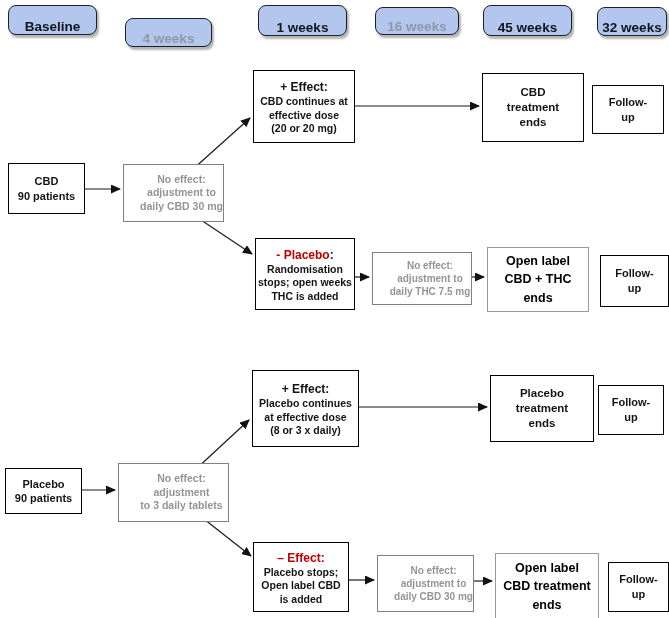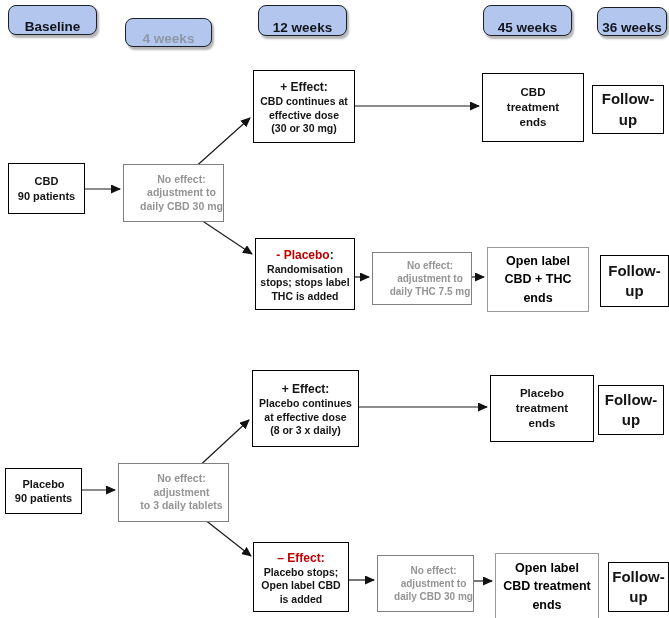--- a/index.html
+++ b/index.html
@@ -19,21 +19,21 @@
     position:absolute;z-index:2;background:#ffffff;border:1.5px solid #000000;
     display:flex;align-items:center;justify-content:center;text-align:center;
   }
   .box .txt{white-space:pre-line;font-weight:bold;font-size:10.5px;line-height:1.3;color:#141414;}
   .box .title{white-space:pre-line;font-weight:bold;font-size:12px;line-height:1.25;color:#141414;display:inline;}
   .box .title .red{color:#c00000;}
   .gray{border:1px solid #808080;}
   .gray .txt{color:#949494;margin-left:16px;}
   .openlabel{border:1.5px solid #9a9a9a;}
   .openlabel .txt{color:#000000;font-size:12.5px;line-height:1.45;}
-  .followup .txt{font-size:15px;line-height:1.35;}
+  .followup .txt{font-size:11px;line-height:1.35;}
   .start .txt{font-size:11px;}
 </style>
 </head>
 <body>
 
 <div class="canvas">
 
   <svg class="arrows" width="669" height="618" viewBox="0 0 669 618">
     <defs>
       <marker id="ah" markerWidth="11" markerHeight="9" refX="9" refY="4.5" orient="auto" markerUnits="userSpaceOnUse">
@@ -56,65 +56,68 @@
     </g>
   </svg>
 
   <div class="chip" style="left:8px;top:5px;width:87px;height:28px">
     <span>Baseline</span>
   </div>
   <div class="chip inactive" style="left:125px;top:18px;width:85px;height:27px">
     <span>4 weeks</span>
   </div>
   <div class="chip" style="left:258px;top:5px;width:87px;height:29px">
-    <span>12 weeks</span>
+    <span>1 weeks</span>
+  </div>
+  <div class="chip inactive" style="left:375px;top:7px;width:82px;height:26px">
+    <span>16 weeks</span>
   </div>
   <div class="chip" style="left:483px;top:5px;width:87px;height:29px">
     <span>45 weeks</span>
   </div>
   <div class="chip" style="left:597px;top:7px;width:68px;height:27px">
-    <span>36 weeks</span>
+    <span>32 weeks</span>
   </div>
 
   <div class="box start" style="left:8px;top:163px;width:75px;height:49px">
     <div class="txt">CBD
 90 patients</div>
   </div>
 
   <div class="box gray" style="left:123px;top:164px;width:99px;height:56px">
     <div class="txt">No effect:
 adjustment to
 daily CBD 30 mg</div>
   </div>
 
   <div class="box" style="left:253px;top:70px;width:100px;height:71px">
     <div>
       <div class="title">+ Effect:</div>
       <div class="txt">CBD continues at
 effective dose
-(30 or 30 mg)</div>
+(20 or 20 mg)</div>
     </div>
   </div>
 
   <div class="box" style="left:482px;top:73px;width:100px;height:67px">
     <div class="txt" style="font-size:11.5px">CBD
 treatment
 ends</div>
   </div>
 
   <div class="box followup" style="left:592px;top:85px;width:70px;height:47px">
     <div class="txt">Follow-
 up</div>
   </div>
 
   <div class="box" style="left:255px;top:238px;width:98px;height:70px">
     <div>
       <div class="title"><span class="red">- Placebo</span><span>:</span></div>
       <div class="txt">Randomisation
-stops; stops label
+stops; open weeks
 THC is added</div>
     </div>
   </div>
 
   <div class="box gray" style="left:372px;top:252px;width:98px;height:51px">
     <div class="txt" style="font-size:10px">No effect:
 adjustment to
 daily THC 7.5 mg</div>
   </div>
 

